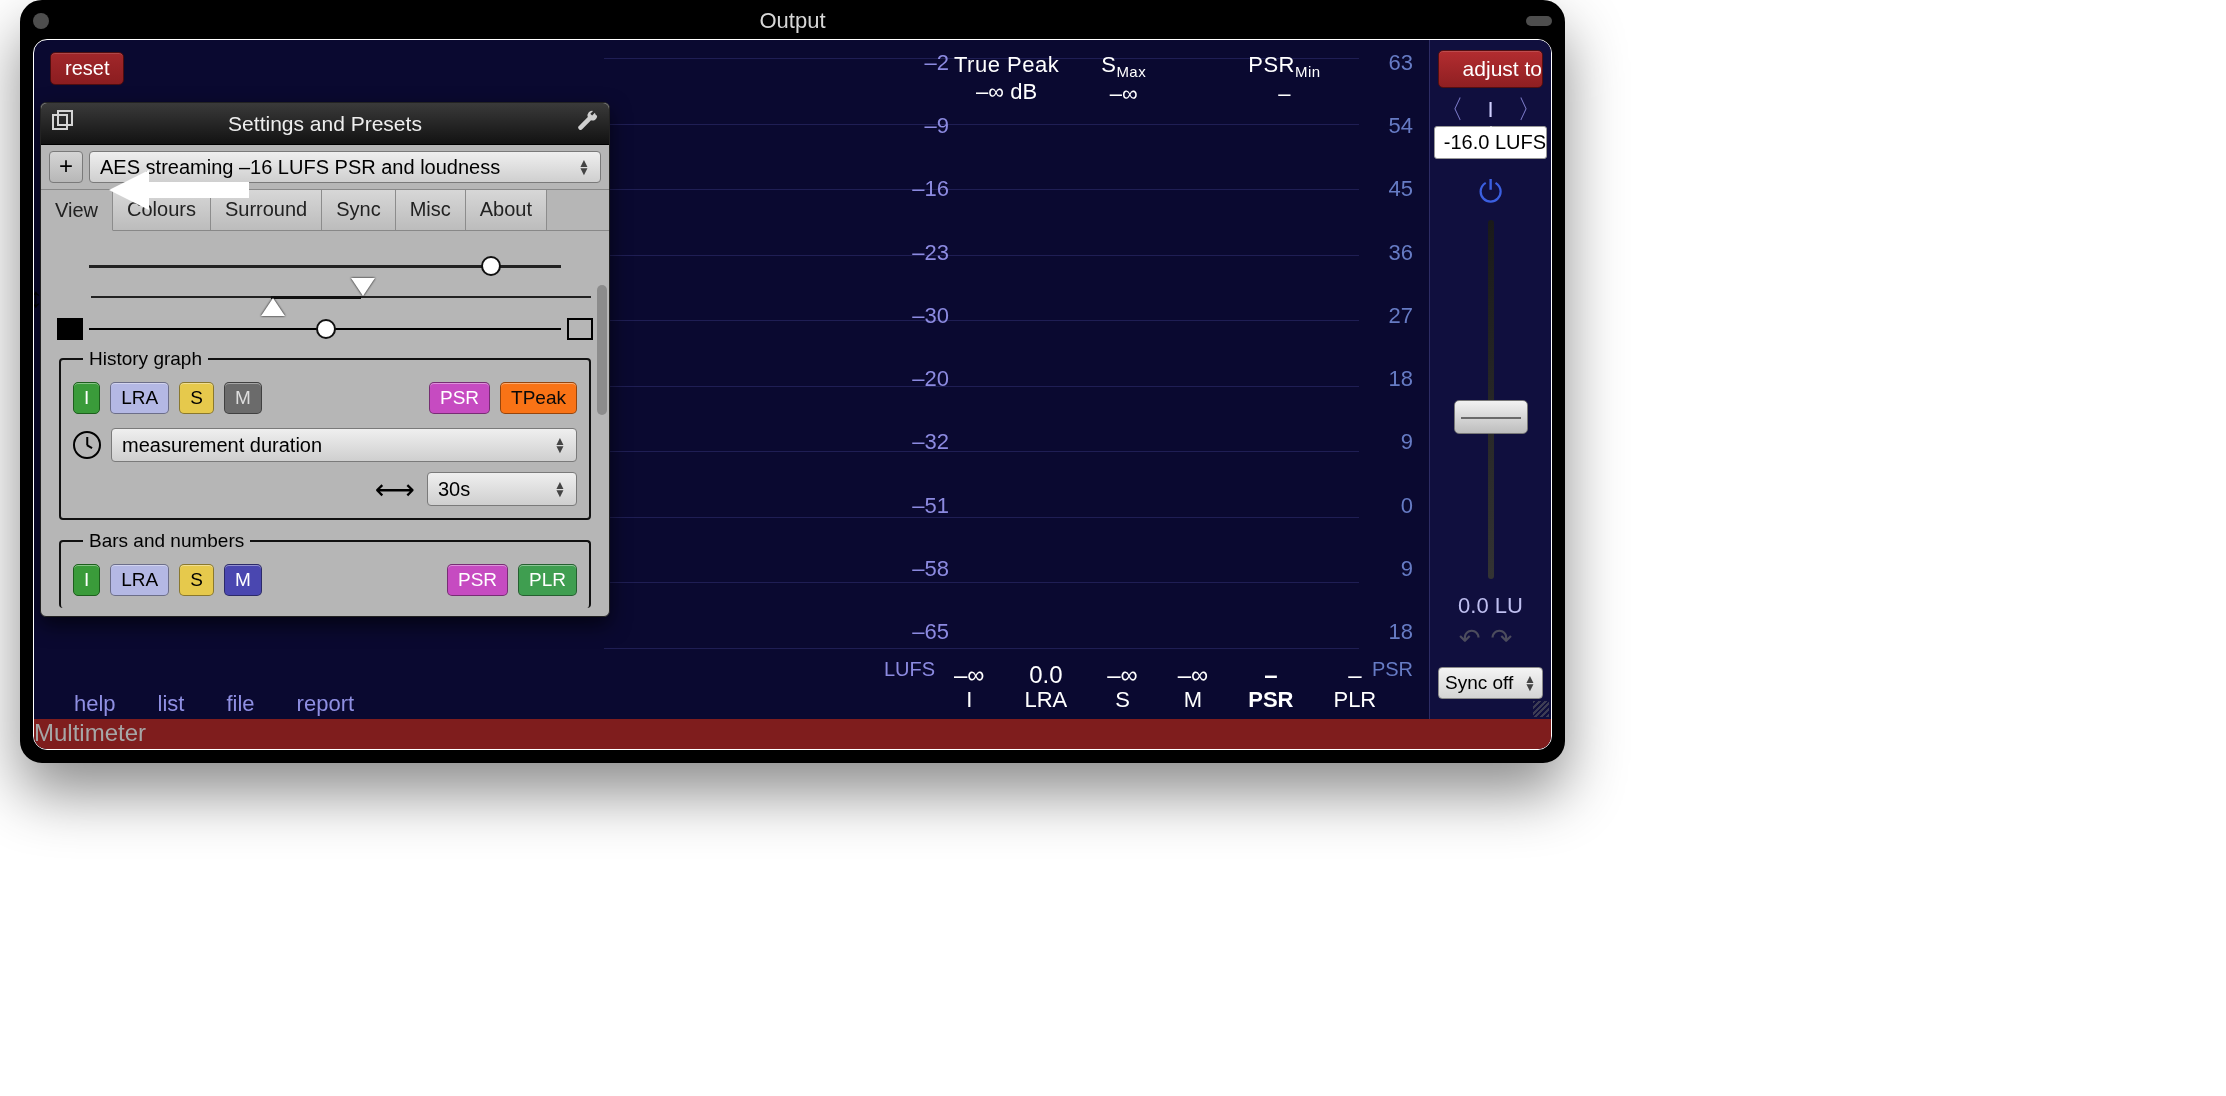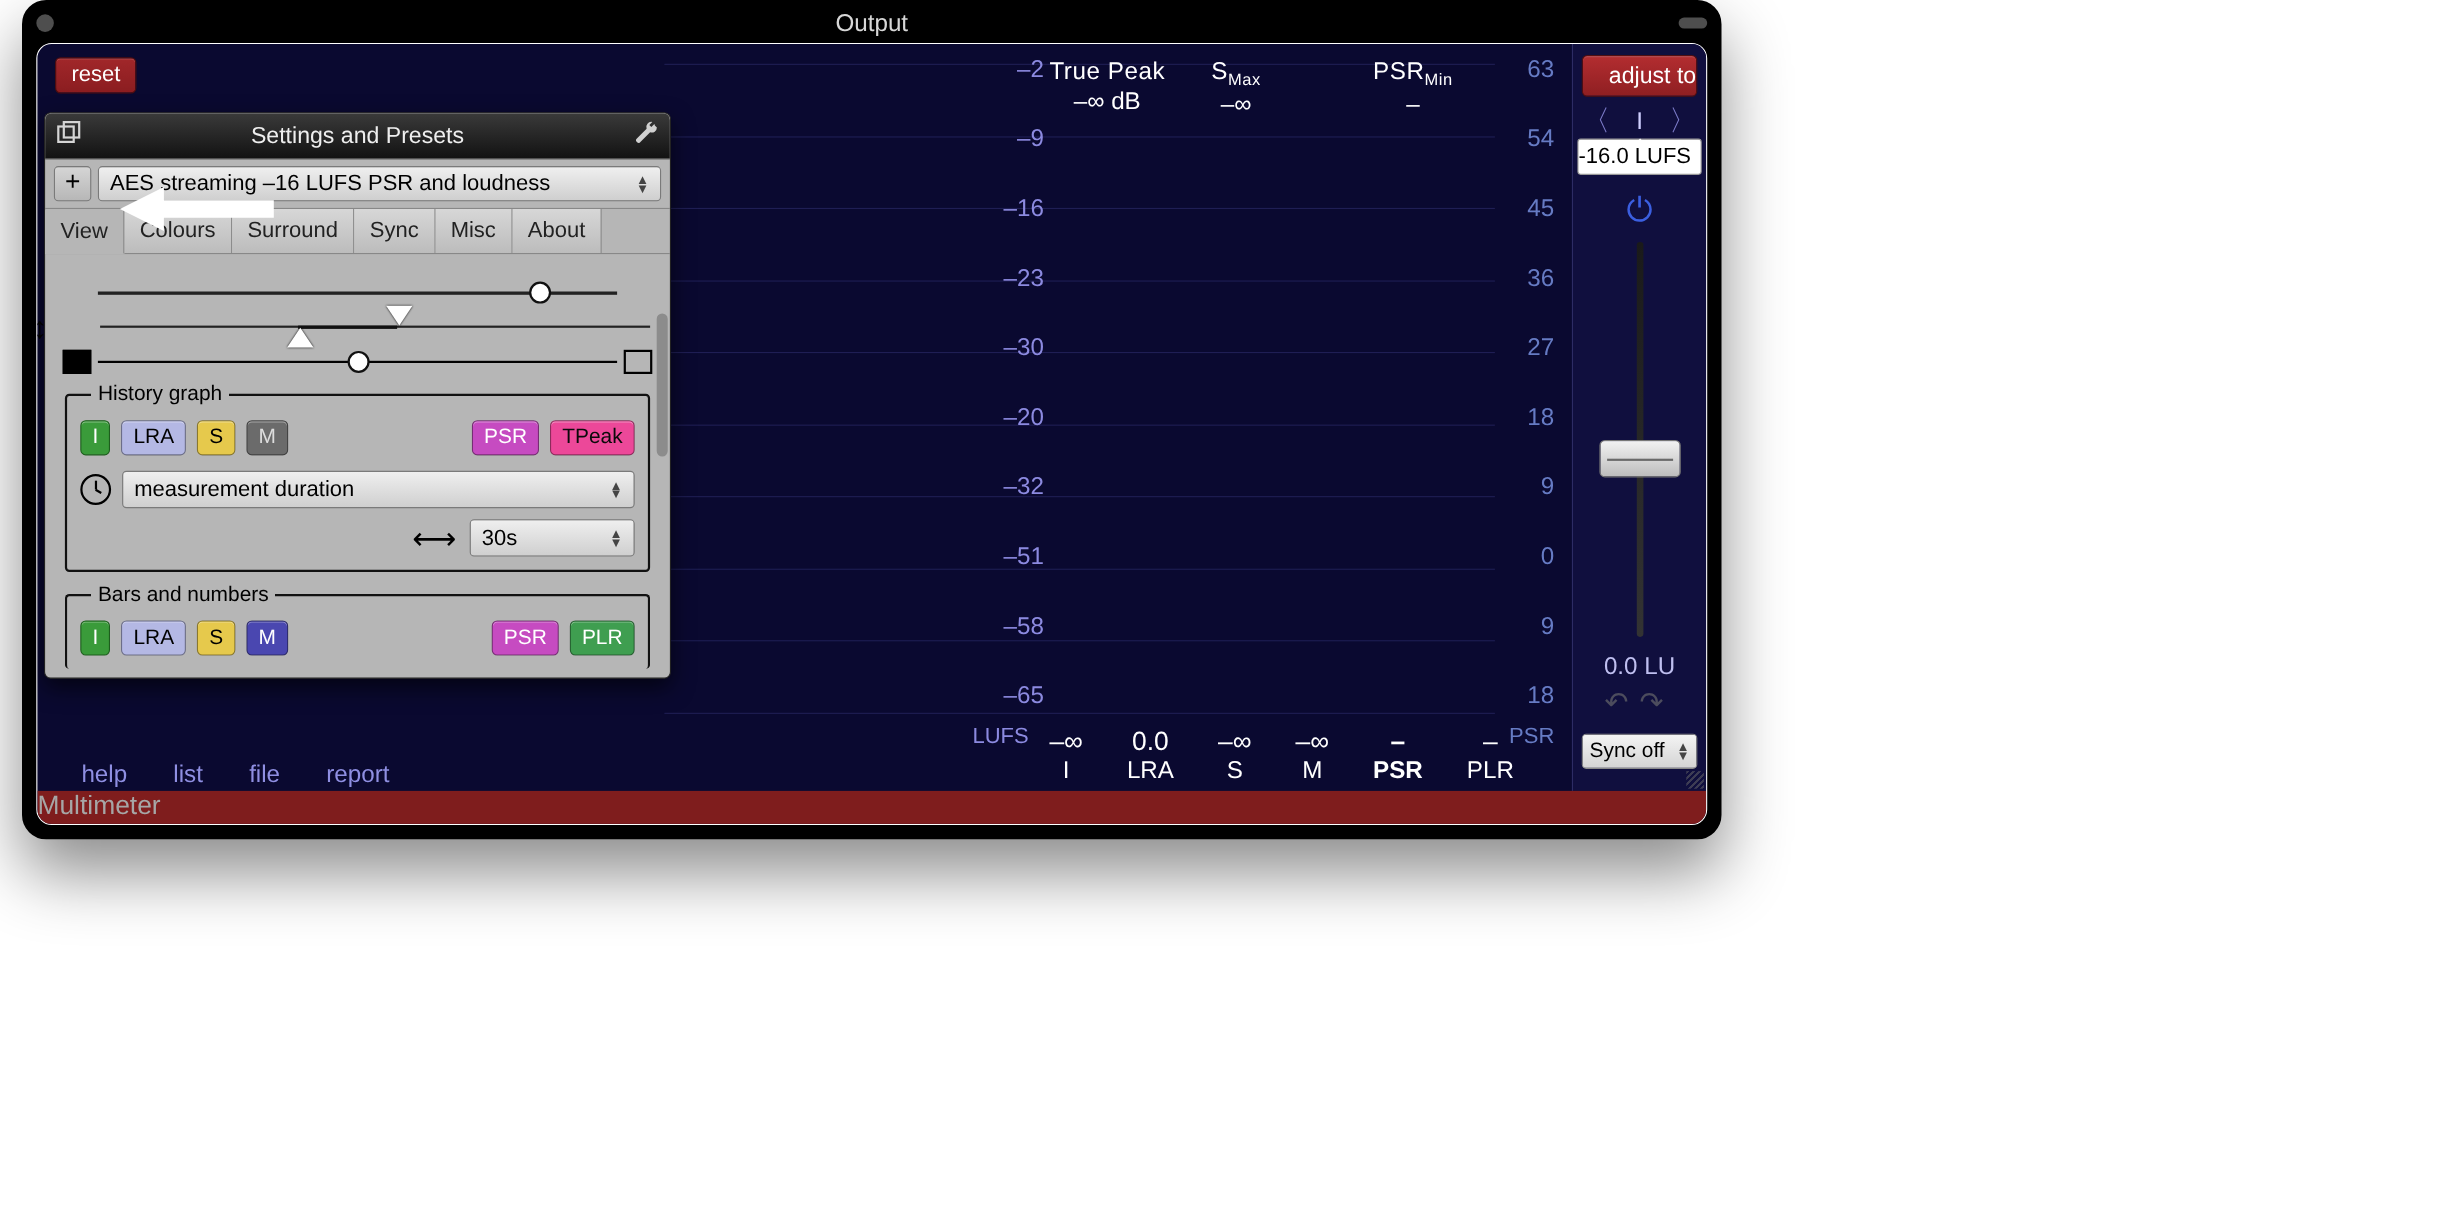--- a/index.html
+++ b/index.html
@@ -68,21 +68,21 @@
   
   .right-strip { position: absolute; right: 0; top: 0; width: 122px; bottom: 30px; background: #100f3e; border-left: 1px solid #2d2c64; }
   .adjust-btn {
     position: absolute; top: 10px; left: 8px; right: 8px;
     background: linear-gradient(#b32d30, #8f1f22); color: #fff; font-size: 21px; text-align: right;
     padding: 6px 0; border: 1px solid #530f11; border-radius: 5px; cursor: pointer;
     box-shadow: inset 0 1px 0 rgba(255,255,255,0.15);
   }
   .mode-row { position: absolute; top: 52px; left: 0; right: 0; display: flex; justify-content: space-between; padding: 0 8px; color: #8c8ae0; font-size: 22px; align-items: center; }
   .mode-row .arrow { color: #7c7bc9; cursor: pointer; font-size: 26px; }
-  .lufs-pill { position: absolute; top: 86px; left: 4px; right: 4px; background: #fff; color: #000; font-size: 20px; text-align: left; padding: 4px 0; border-radius: 3px; border: 1px solid #999; }
+  .lufs-pill { position: absolute; top: 86px; left: 4px; right: 4px; background: #fff; color: #000; font-size: 20px; text-align: right; padding: 4px 0; border-radius: 3px; border: 1px solid #999; }
   .lufs-pill:before { content:""; position:absolute; top:-8px; left:50%; margin-left:-7px; border:7px solid transparent; border-bottom-color:#fff; }
   .power { position: absolute; top: 135px; left: 0; right: 0; text-align: center; color: #3b5fe0; font-size: 30px; cursor: pointer; }
   .slider-track { position: absolute; top: 180px; bottom: 140px; left: 50%; width: 6px; margin-left: -3px; background: linear-gradient(#1a1a1a,#333); border-radius: 3px; }
   .slider-thumb { position: absolute; left: 50%; width: 74px; height: 34px; margin-left: -37px; background: linear-gradient(#f2f2f2,#bdbdbd); border: 1px solid #777; border-radius: 5px; cursor: grab; }
   .slider-thumb:before { content:""; position:absolute; left:6px; right:6px; top:50%; border-top:2px solid #6a6a6a; }
   .lu-readout { position: absolute; bottom: 100px; left: 0; right: 0; text-align: center; color: #bfbff0; font-size: 22px; }
   .undo-redo { position: absolute; bottom: 65px; left: 0; right: 0; text-align: center; color: #4c4c5d; font-size: 26px; letter-spacing: 10px; }
   .sync-sel { position: absolute; bottom: 20px; left: 8px; right: 8px; height: 32px; background: linear-gradient(#f4f4f4,#d4d4d4); border: 1px solid #8a8a8a; border-radius: 4px; display:flex; align-items:center; justify-content:space-between; padding: 0 6px; font-size: 19px; cursor:pointer; }
   .sync-sel .updn { font-size: 12px; line-height: 8px; color: #444; display:flex; flex-direction:column; }
   .resize-grip { position: absolute; right: 2px; bottom: 2px; width: 16px; height: 16px; background: repeating-linear-gradient(135deg,#6a6a6a 0 2px, transparent 2px 4px); opacity:0.5; }
@@ -127,21 +127,21 @@
   fieldset.hist { border: 2px solid #111; border-radius: 4px; margin: 4px 0 10px 0; padding: 12px 12px; }
   fieldset.hist legend { font-size: 19px; padding: 0 6px; margin-left: 10px; }
   .chip-row { display: flex; gap: 10px; align-items: center; }
   .chip { padding: 4px 10px; border-radius: 5px; font-size: 19px; color: #000; border: 1px solid rgba(0,0,0,0.4); cursor:pointer; box-shadow: inset 0 1px 0 rgba(255,255,255,0.4); }
   .chip.I   { background: #3a9b3a; color:#fff; border-color:#1d5e1d;}
   .chip.LRA { background: #b4b8e4; }
   .chip.S   { background: #e6c94c; }
   .chip.M   { background: #6b6b6b; color:#ddd; }
   .chip.Mb  { background: #4a47b0; color:#fff;}
   .chip.PSR { background: #c64bc1; color:#fff; }
-  .chip.TP  { background: #ec4899; color:#0a0a0a; }
+  .chip.TP  { background: #f97316; color:#0a0a0a; }
   .chip.PLR { background: #3f9e50; color:#fff;}
   .spacer { flex: 1; }
   .dur-row { display:flex; align-items:center; gap:10px; margin-top: 14px; }
   .clock-ic { width:28px; height:28px; border:2px solid #000; border-radius:50%; position:relative; }
   .clock-ic:before { content:""; position:absolute; left:50%; top:50%; width:1.5px; height:8px; background:#000; transform-origin: bottom; transform: translate(-50%,-100%);}
   .clock-ic:after  { content:""; position:absolute; left:50%; top:50%; width:1.5px; height:6px; background:#000; transform-origin: bottom; transform: translate(-50%,-100%) rotate(120deg);}
   .sel-box { height: 34px; background: linear-gradient(#efefef,#cfcfcf); border:1px solid #7a7a7a; border-radius:4px; display:flex; align-items:center; justify-content:space-between; padding:0 10px; font-size:20px; cursor:pointer; }
   .sel-box .updn { font-size:12px; line-height:8px; color:#444; display:flex; flex-direction:column; }
   .sel-row2 { display:flex; align-items:center; gap:12px; margin-top: 10px; justify-content:flex-end; }
   .harrow { font-size: 28px; }

